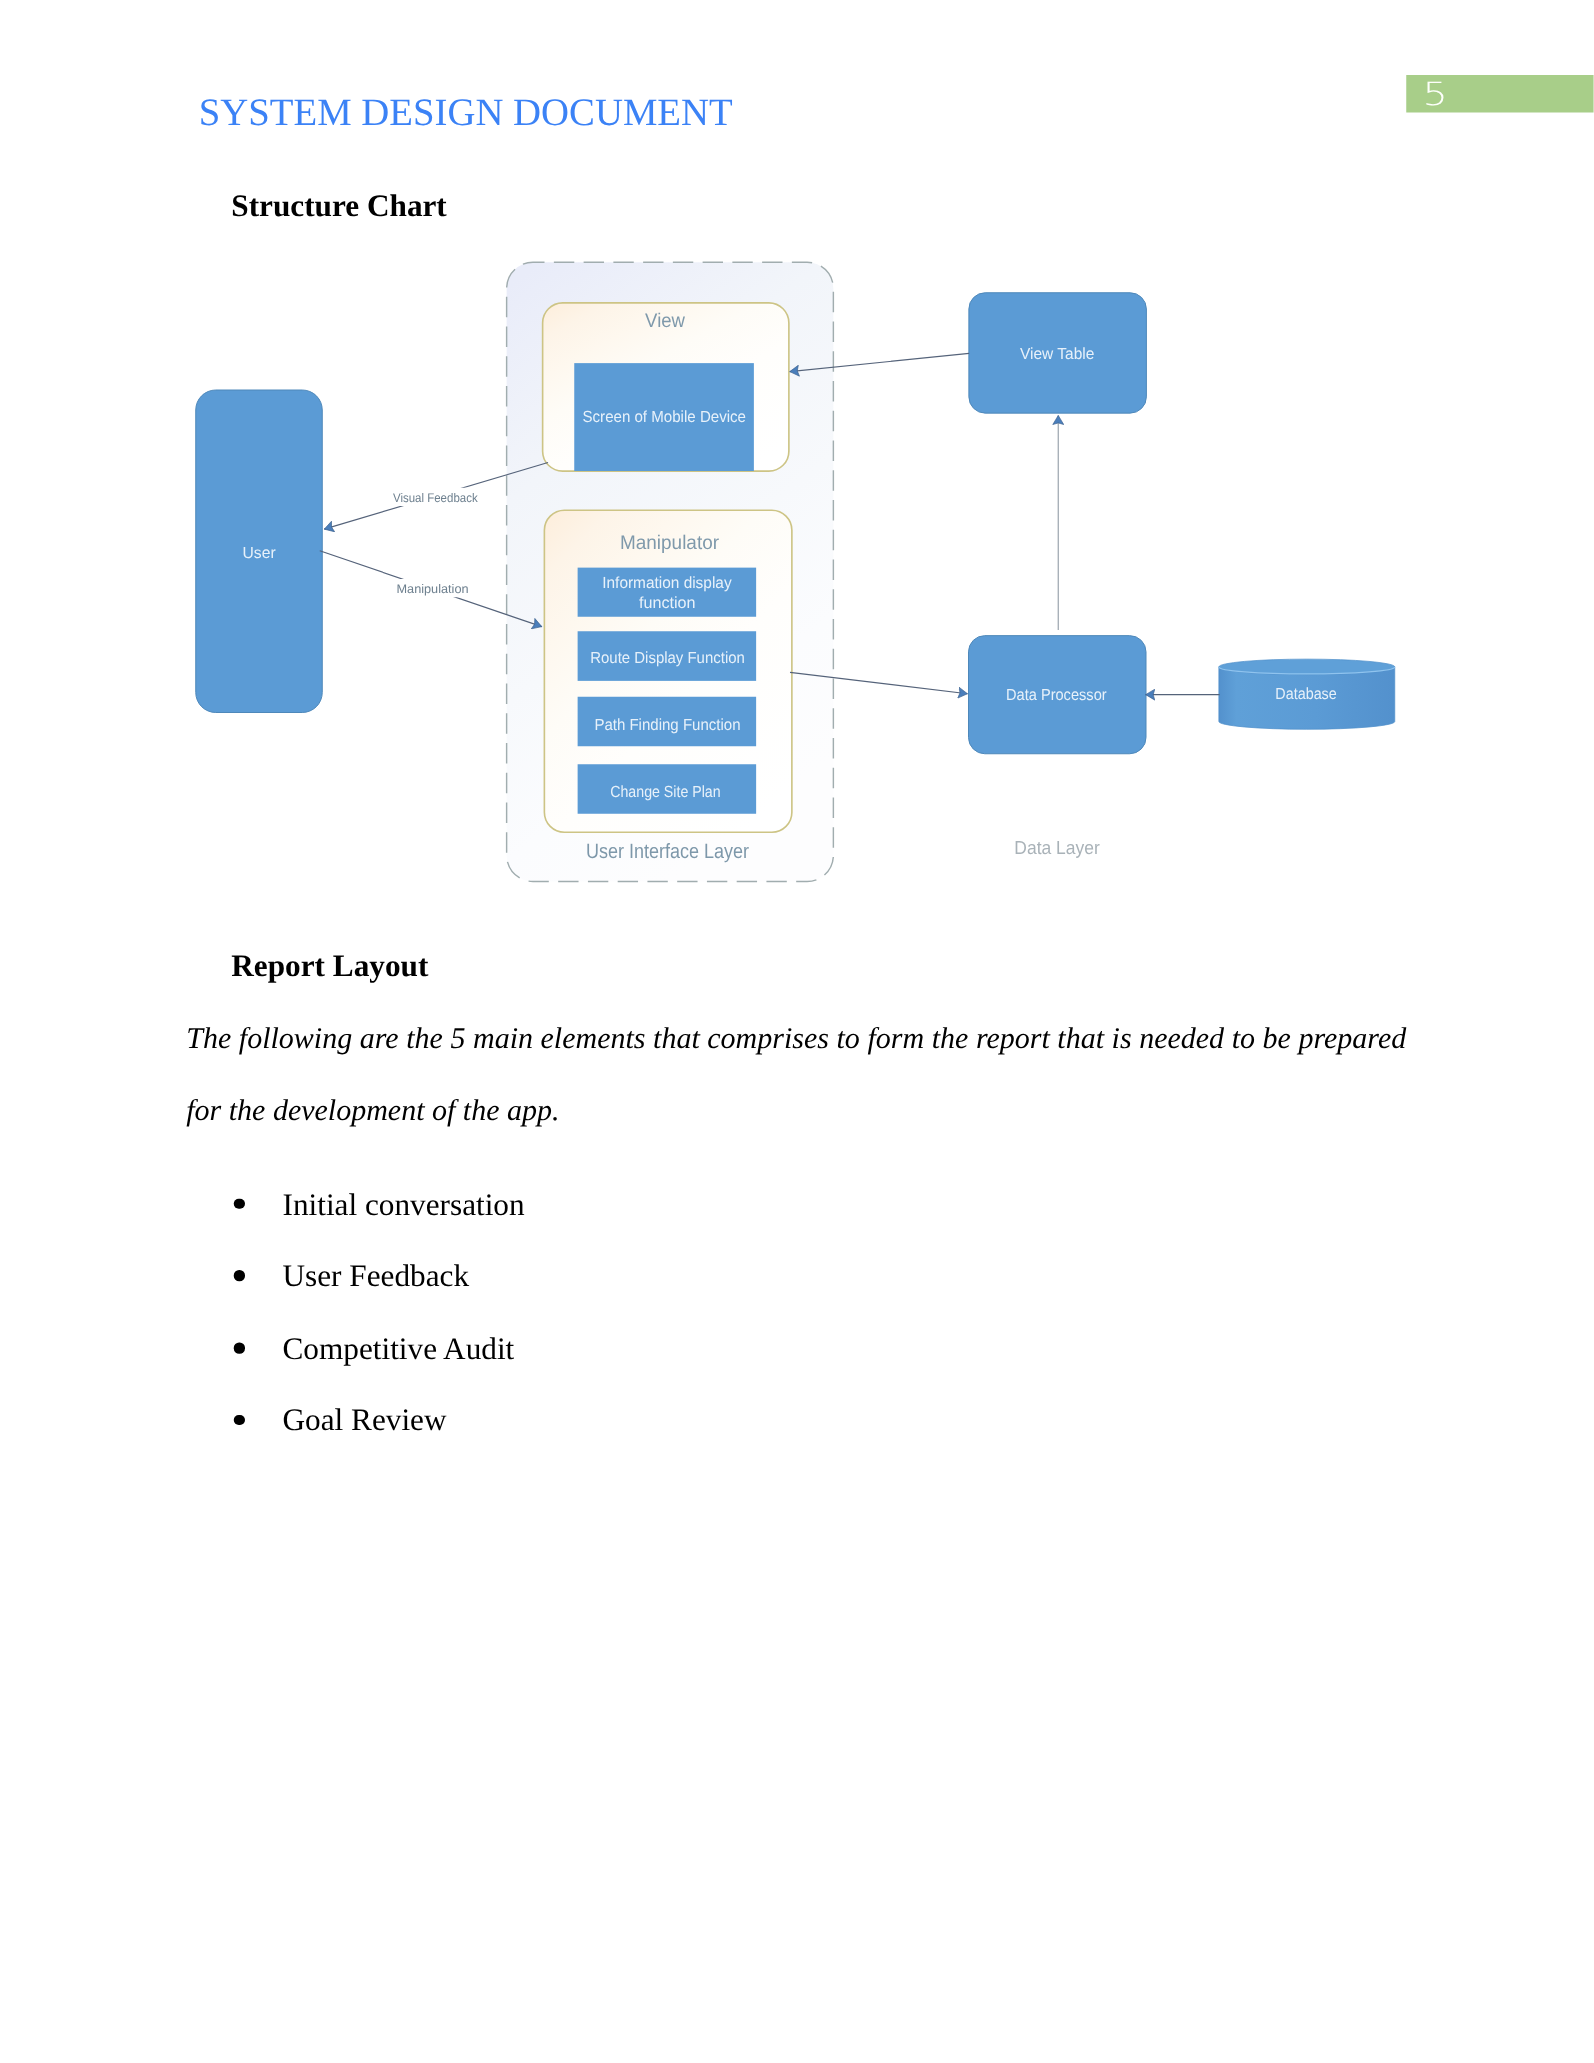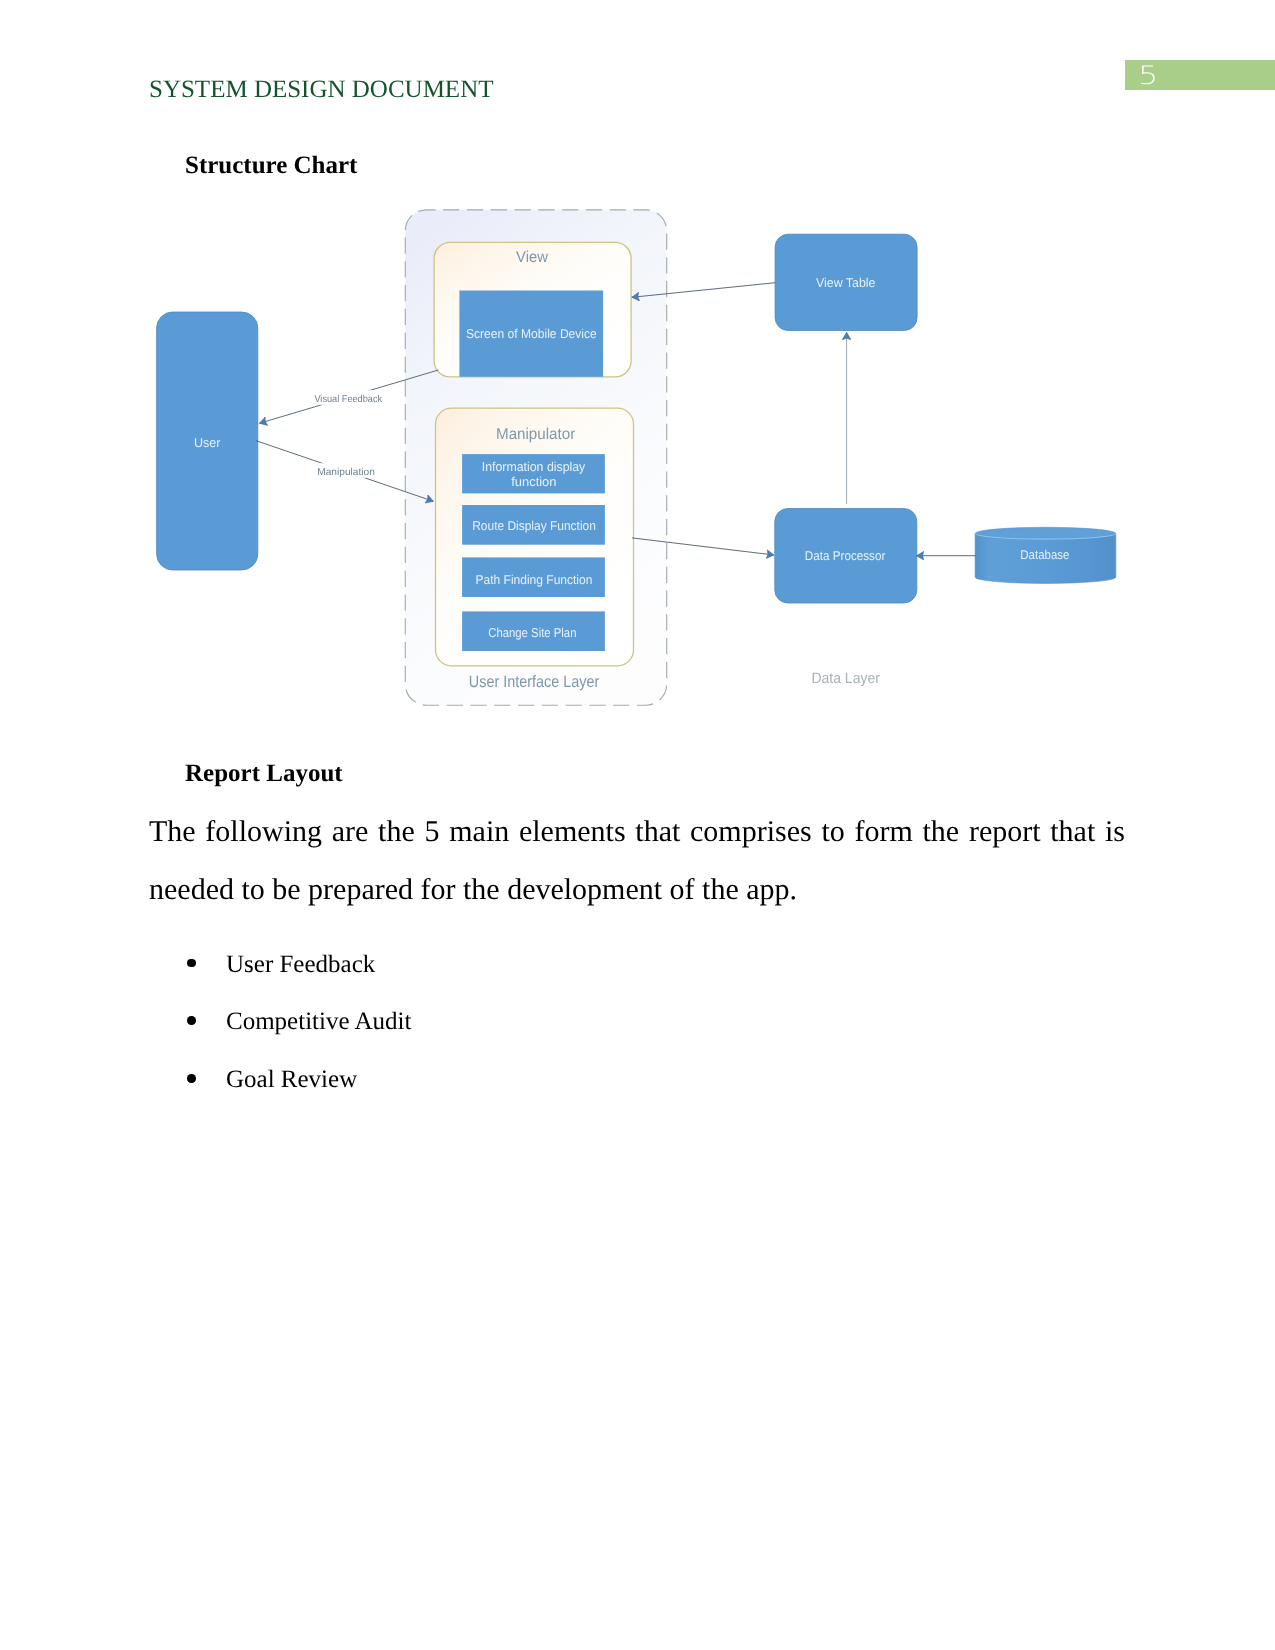--- a/index.html
+++ b/index.html
@@ -4,23 +4,23 @@
 <title>System Design Document</title>
 <style>
   html,body{margin:0;padding:0;}
   *{-webkit-font-smoothing:antialiased;text-rendering:geometricPrecision;}
   body{width:1275px;height:1650px;background:#ffffff;font-family:"Liberation Serif",serif;
        position:relative;overflow:hidden;will-change:transform;}
   .page{position:absolute;inset:0;}
   
   .pagenum-band{position:absolute;left:1125px;top:60px;width:150px;height:29.5px;background:#A8CE89;}
   .pagenum{position:absolute;left:1138px;top:63px;font-family:"DejaVu Sans",sans-serif;font-weight:200;font-size:25.5px;color:#FDFFFB;line-height:26px;transform:scaleX(1.25);transform-origin:left top;}
-  .doc-title{position:absolute;left:149px;top:76px;font-size:25px;color:#14532d;line-height:28px;}
+  .doc-title{position:absolute;left:159px;top:76px;font-size:31px;color:#3b82f6;line-height:28px;}
   .h2{position:absolute;left:149px;font-size:25px;font-weight:bold;color:#000;line-height:28px;margin-left:36px;}
-  .para{position:absolute;left:149px;width:976px;font-size:30px;color:#000;text-align:justify;line-height:57.5px;}
+  .para{position:absolute;left:149px;width:976px;font-size:24px;color:#000;text-align:justify;line-height:57.5px;font-style:italic;}
   .bullets{position:absolute;left:149px;top:947.5px;margin:0;padding:0;list-style:none;}
   .bullets li{font-size:25px;color:#000;height:57.65px;line-height:33px;position:relative;padding-left:77px;}
   .bullets li .bul{position:absolute;left:38.4px;top:11.2px;width:8.6px;height:8.6px;border-radius:50%;background:#000;font-size:0;line-height:0;}
   
   #diagram{position:absolute;left:0;top:0;width:1275px;height:760px;}
   #diagram text{font-family:"Liberation Sans",sans-serif;}
   .nlabel{font-size:12.85px;fill:#E7F1FA;}
   .glabel{font-size:15.8px;fill:#7F99AB;}
   .dlabel{font-size:16.5px;fill:#7E98AA;}
   .dlabel2{font-size:15px;fill:#A9B2B8;}
@@ -136,17 +136,18 @@
 
     <rect x="312.2" y="390.2" width="72" height="14.6" fill="#FFFFFF"></rect>
     <text class="elabel" x="314.4" y="401.6" textLength="67.7" lengthAdjust="spacingAndGlyphs">Visual Feedback</text>
     <rect x="315" y="463.2" width="62" height="14.6" fill="#FFFFFF"></rect>
     <text class="elabel" x="317.2" y="474.6" textLength="57.7" lengthAdjust="spacingAndGlyphs">Manipulation</text>
   </svg>
 
   <div class="h2" style="top:760px">Report Layout</div>
   <div class="para" style="top:803px">The following are the 5 main elements that comprises to form the report that is needed to be prepared for the development of the app.</div>
   <ul class="bullets">
+      <li><span class="bul"></span><span>Initial conversation</span></li>
       <li><span class="bul"></span><span>User Feedback</span></li>
       <li><span class="bul"></span><span>Competitive Audit</span></li>
       <li><span class="bul"></span><span>Goal Review</span></li>
     </ul>
 </div>
 
 </body></html>

